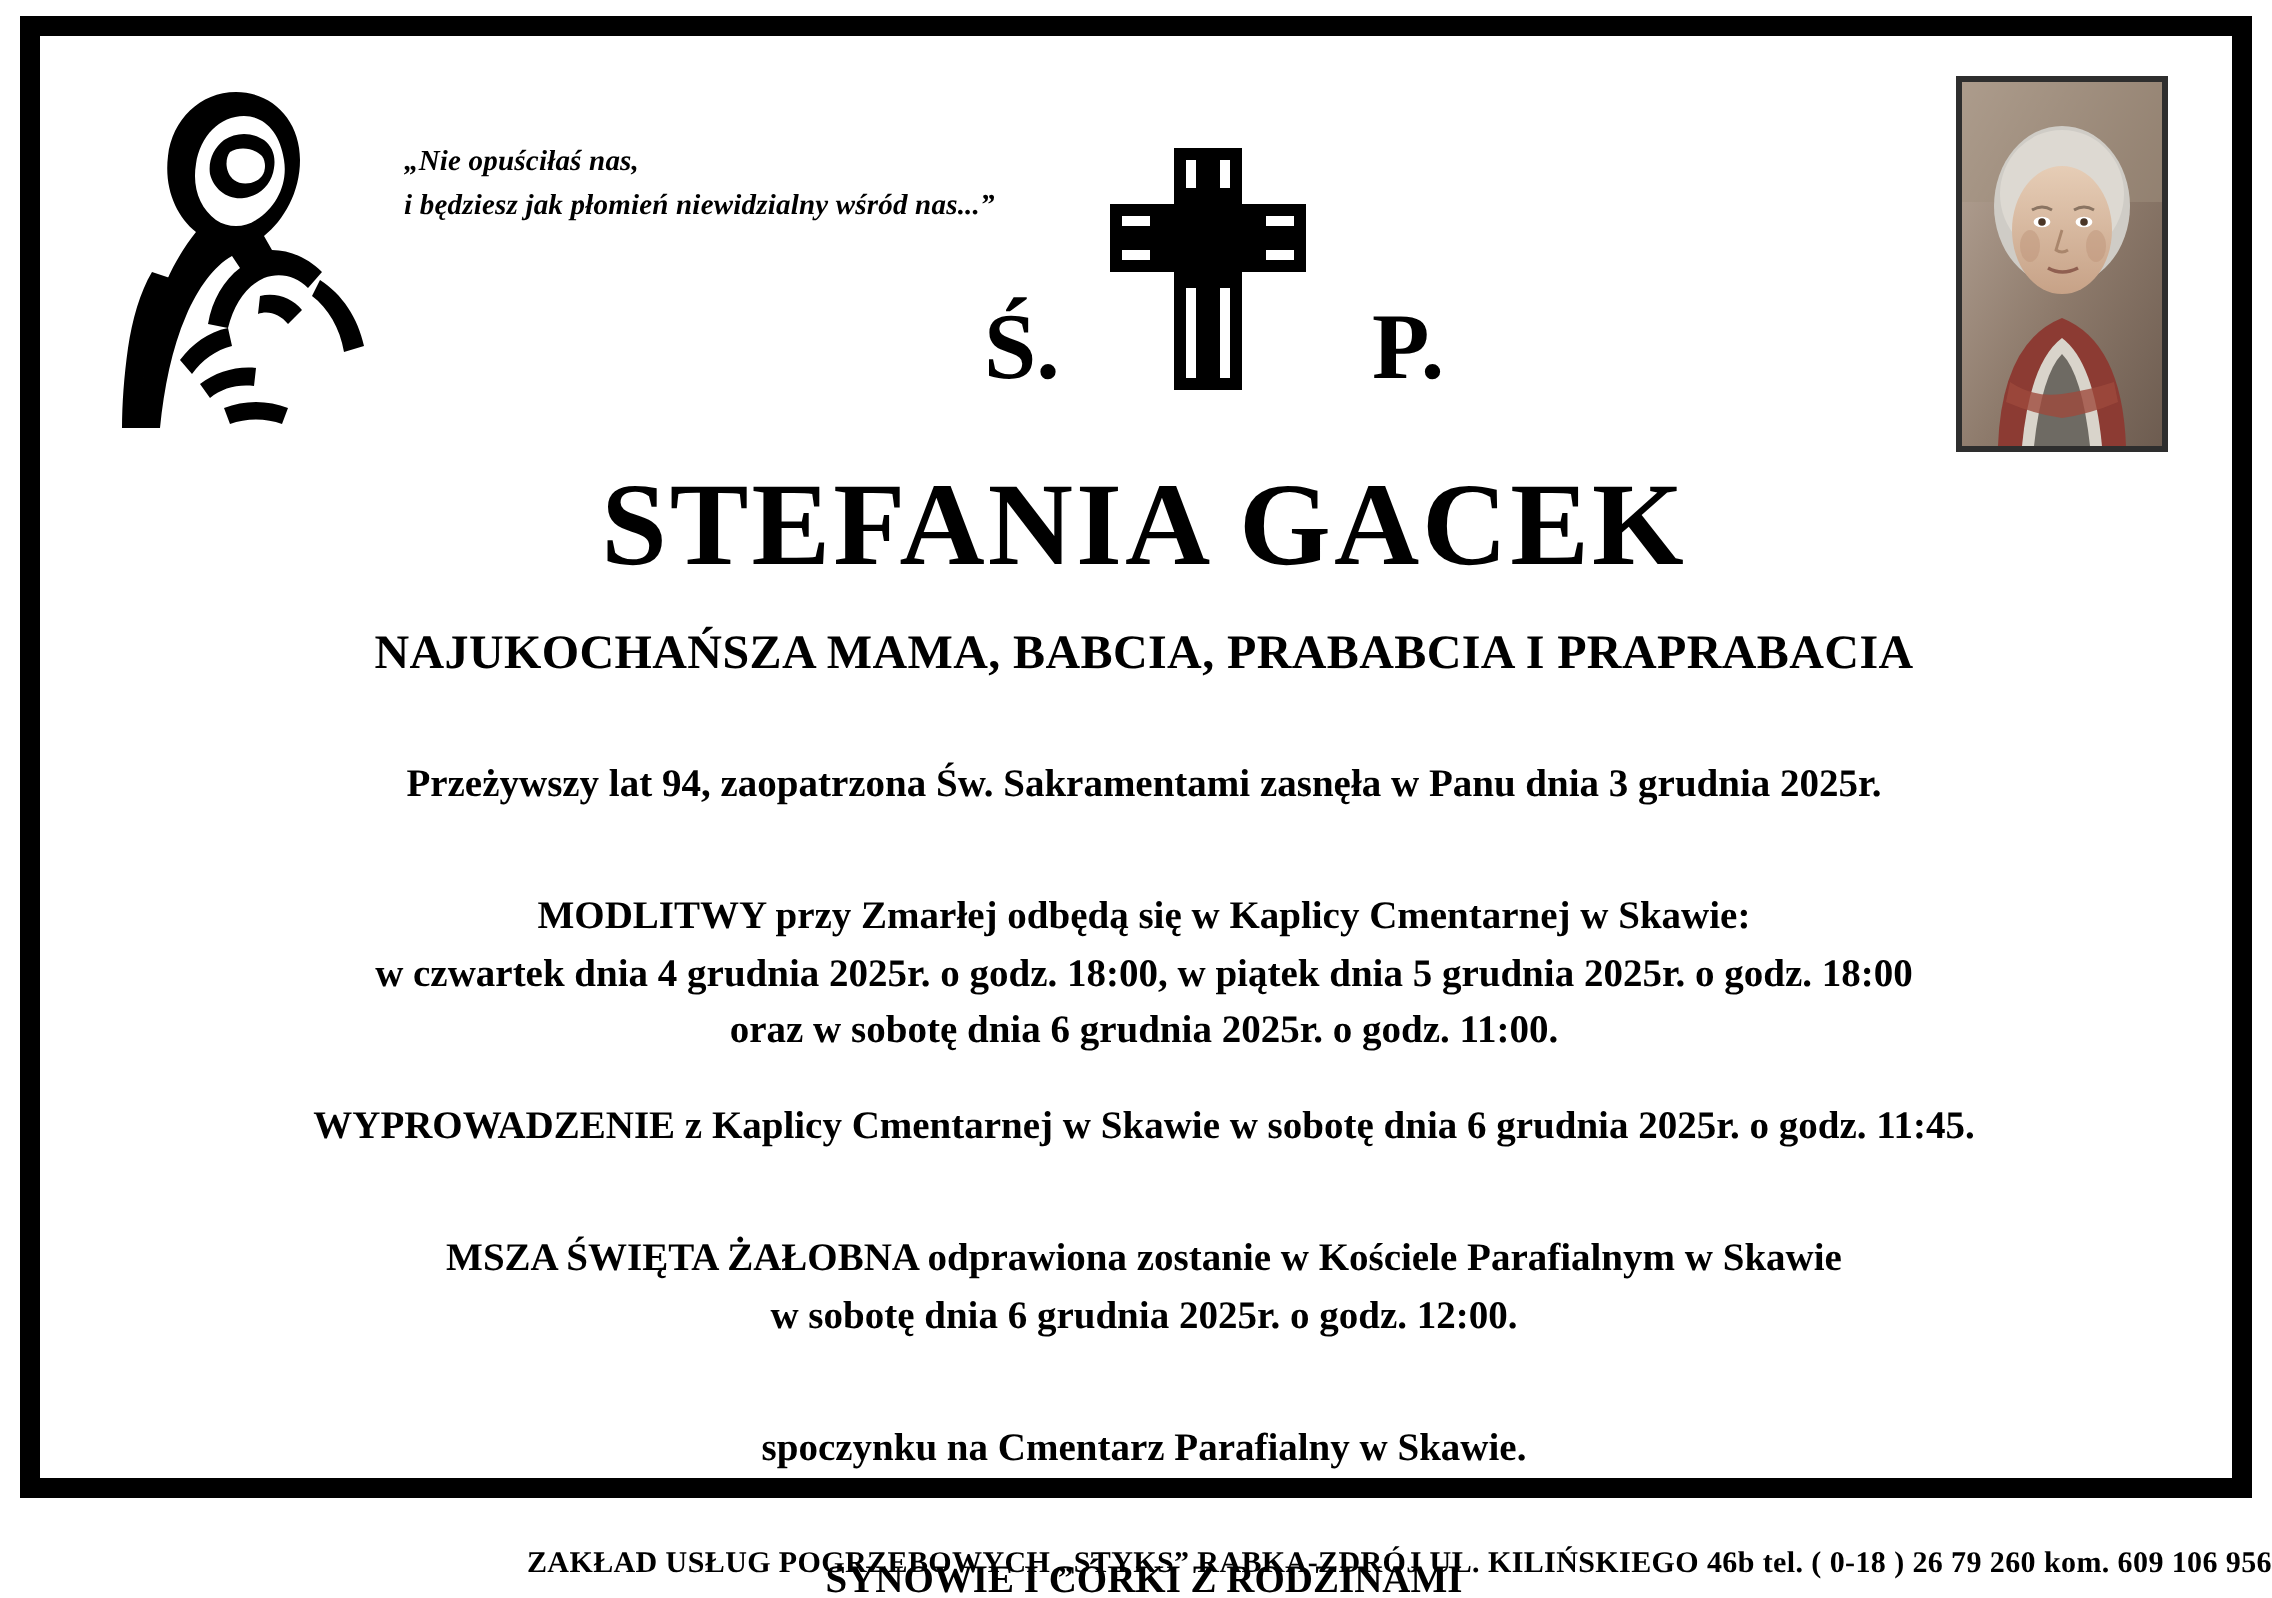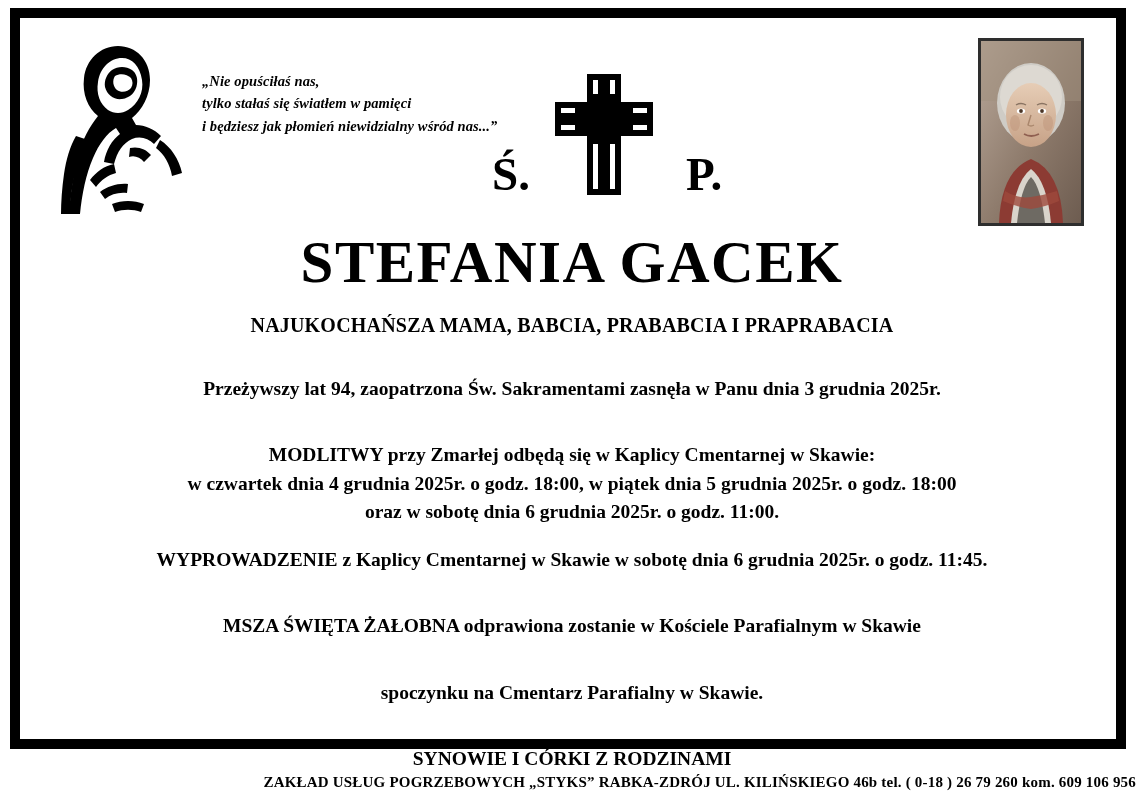--- a/index.html
+++ b/index.html
@@ -123,21 +123,21 @@
     font-size: 59px;
     font-weight: bold;
     letter-spacing: 1.5px;
     line-height: 1;
     margin-top: 6px;
     font-family: "Liberation Serif", serif;
   }
 
   .subtitle {
     text-align: center;
-    font-size: 20px;
+    font-size: 24px;
     font-weight: bold;
     margin-top: 22px;
     letter-spacing: 0.2px;
   }
 
   .para {
     text-align: center;
     font-size: 19.5px;
     font-weight: bold;
     line-height: 1.45;
@@ -183,21 +183,20 @@
             <path d="M70 108 C78 106 86 109 91 115 L84 122 C80 117 74 115 69 117 Z"></path>
             <path d="M30 140 C36 132 44 126 54 124 L56 133 C48 135 41 140 36 147 Z"></path>
             <path d="M40 152 C48 146 58 143 68 144 L67 153 C59 152 51 154 45 159 Z"></path>
             <path d="M52 164 C62 160 74 160 84 164 L81 172 C73 169 63 169 55 172 Z"></path>
           </g>
         </svg>
       </div>
 
       <div class="quote">
         <div>„Nie opuściłaś nas,</div>
-        <div>tylko stałaś się światłem w pamięci</div>
         <div>i będziesz jak płomień niewidzialny wśród nas...”</div>
       </div>
 
       <div class="sp-line">
         <span class="sp-letter left">Ś.</span>
         <div class="cross">
           <svg viewBox="0 0 110 125" xmlns="http://www.w3.org/2000/svg">
             <g fill="#000000">
               <rect x="38" y="2" width="34" height="121"></rect>
               <rect x="6" y="30" width="98" height="34"></rect>
@@ -273,20 +272,21 @@
       <div>w czwartek dnia 4 grudnia 2025r. o godz. 18:00, w piątek dnia 5 grudnia 2025r. o godz. 18:00</div>
       <div>oraz w sobotę dnia 6 grudnia 2025r. o godz. 11:00.</div>
     </div>
 
     <div class="para tight">
       <div>WYPROWADZENIE z Kaplicy Cmentarnej w Skawie w sobotę dnia 6 grudnia 2025r. o godz. 11:45.</div>
     </div>
 
     <div class="para">
       <div>MSZA ŚWIĘTA ŻAŁOBNA odprawiona zostanie w Kościele Parafialnym w Skawie</div>
+      <div>w sobotę dnia 6 grudnia 2025r. o godz. 12:00.</div>
     </div>
 
     <div class="para">
       <div>spoczynku na Cmentarz Parafialny w Skawie.</div>
     </div>
 
     <div class="para">
       <div>SYNOWIE I CÓRKI Z RODZINAMI</div>
     </div>
 

